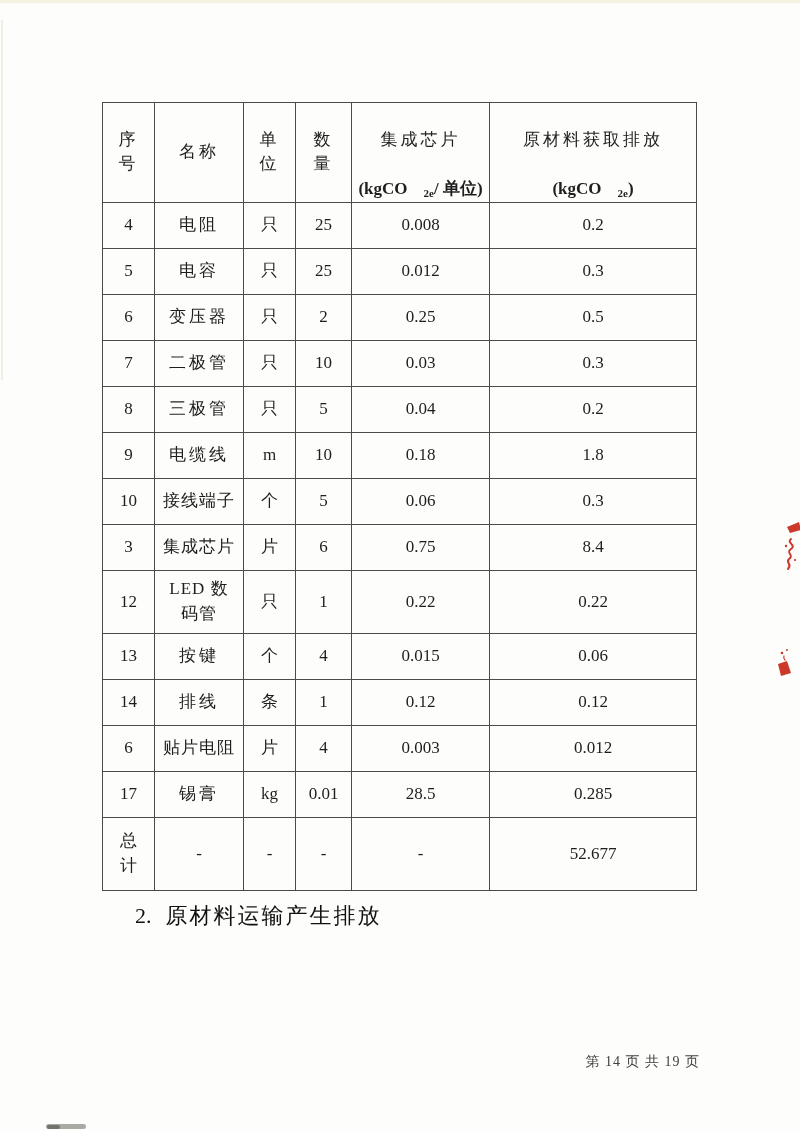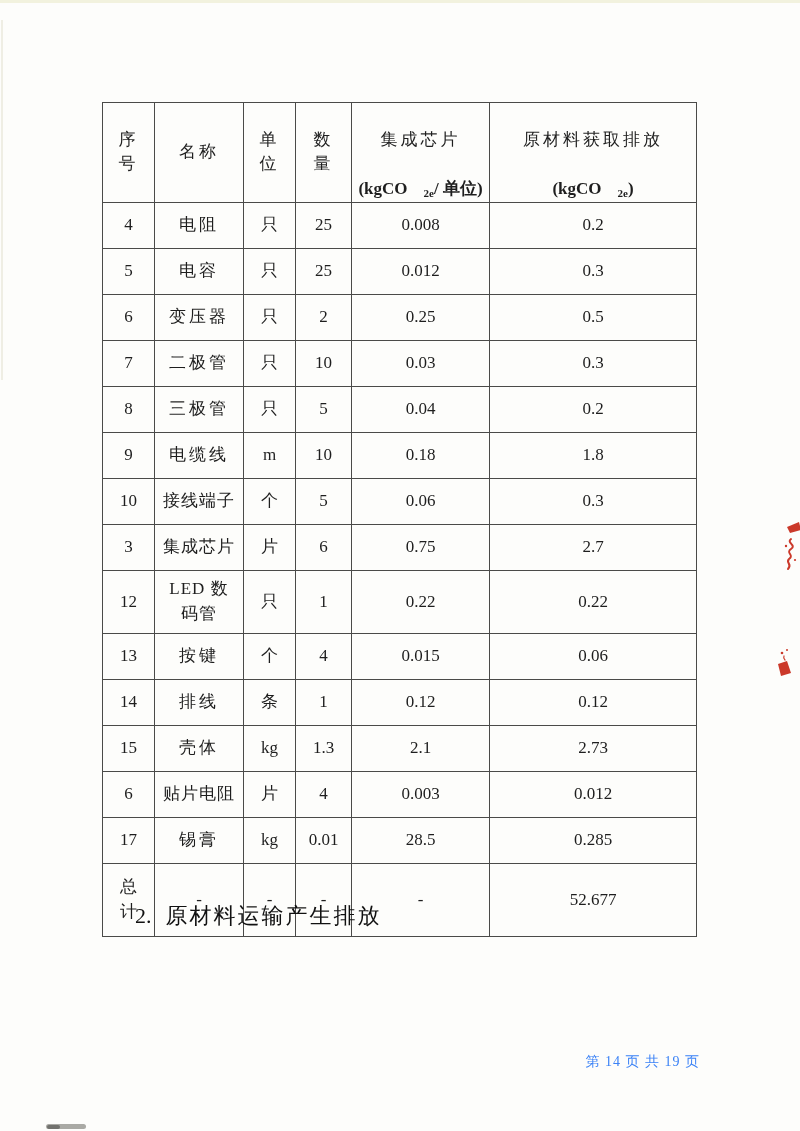--- a/index.html
+++ b/index.html
@@ -104,21 +104,21 @@
   .section-heading .heading-text {
     letter-spacing: 2px;
   }
   .page-footer {
     position: absolute;
     left: 560px;
     top: 1053px;
     width: 140px;
     text-align: right;
     font-size: 14px;
-    color: #3b82f6;
+    color: #404040;
     letter-spacing: 1px;
   }
 </style>
 </head>
 <body>
 
 <div class="page">
 
   <div class="scan-top-edge"></div>
   <div class="scan-left-edge"></div>
@@ -206,21 +206,21 @@
         <td>5</td>
         <td>0.06</td>
         <td>0.3</td>
       </tr>
       <tr class="row-std">
         <td>3</td>
         <td class="cell-cjk-tight">集成芯片</td>
         <td>片</td>
         <td>6</td>
         <td>0.75</td>
-        <td>2.7</td>
+        <td>8.4</td>
       </tr>
       <tr class="row-tall">
         <td>12</td>
         <td class="cell-cjk-tight">LED 数
 码管</td>
         <td>只</td>
         <td>1</td>
         <td>0.22</td>
         <td>0.22</td>
       </tr>
@@ -232,28 +232,20 @@
         <td>0.015</td>
         <td>0.06</td>
       </tr>
       <tr class="row-std">
         <td>14</td>
         <td class="cell-cjk">排线</td>
         <td>条</td>
         <td>1</td>
         <td>0.12</td>
         <td>0.12</td>
-      </tr>
-      <tr class="row-std">
-        <td>15</td>
-        <td class="cell-cjk">壳体</td>
-        <td>kg</td>
-        <td>1.3</td>
-        <td>2.1</td>
-        <td>2.73</td>
       </tr>
       <tr class="row-std">
         <td>6</td>
         <td class="cell-cjk-tight">贴片电阻</td>
         <td>片</td>
         <td>4</td>
         <td>0.003</td>
         <td>0.012</td>
       </tr>
       <tr class="row-std">

